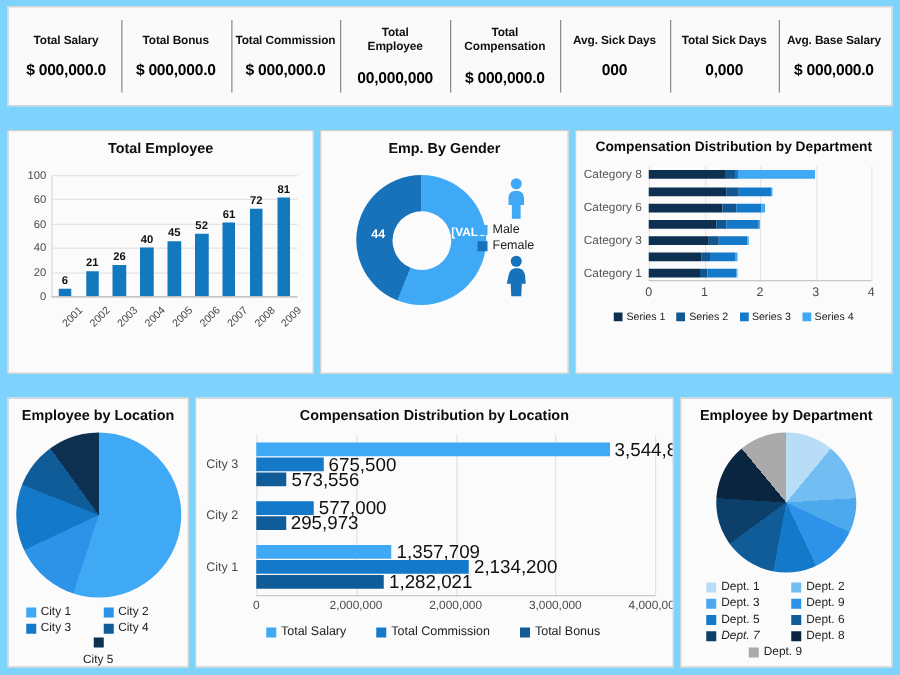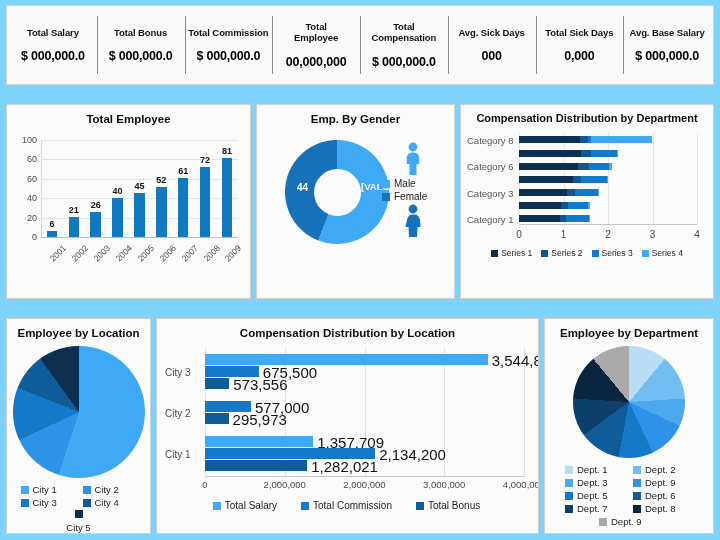--- a/index.html
+++ b/index.html
@@ -569,21 +569,21 @@
             <span>Dept. 9</span>
           </div>
           <div class="pl-item" style="width: 60px;">
             <span class="pl-sw" style="background:#1479c9"></span>
             <span>Dept. 5</span>
           </div>
           <div class="pl-item" style="width: 60px;">
             <span class="pl-sw" style="background:#0f5c99"></span>
             <span>Dept. 6</span>
           </div>
-          <div class="pl-item" style="width: 60px;">
+          <div class="pl-item" style="width: 60px; font-style: italic;">
             <span class="pl-sw" style="background:#0d3f6b"></span>
             <span>Dept. 7</span>
           </div>
           <div class="pl-item" style="width: 60px;">
             <span class="pl-sw" style="background:#0a2540"></span>
             <span>Dept. 8</span>
           </div>
           <div class="pl-item" style="width: 60px;">
             <span class="pl-sw" style="background:#aaaaaa"></span>
             <span>Dept. 9</span>

